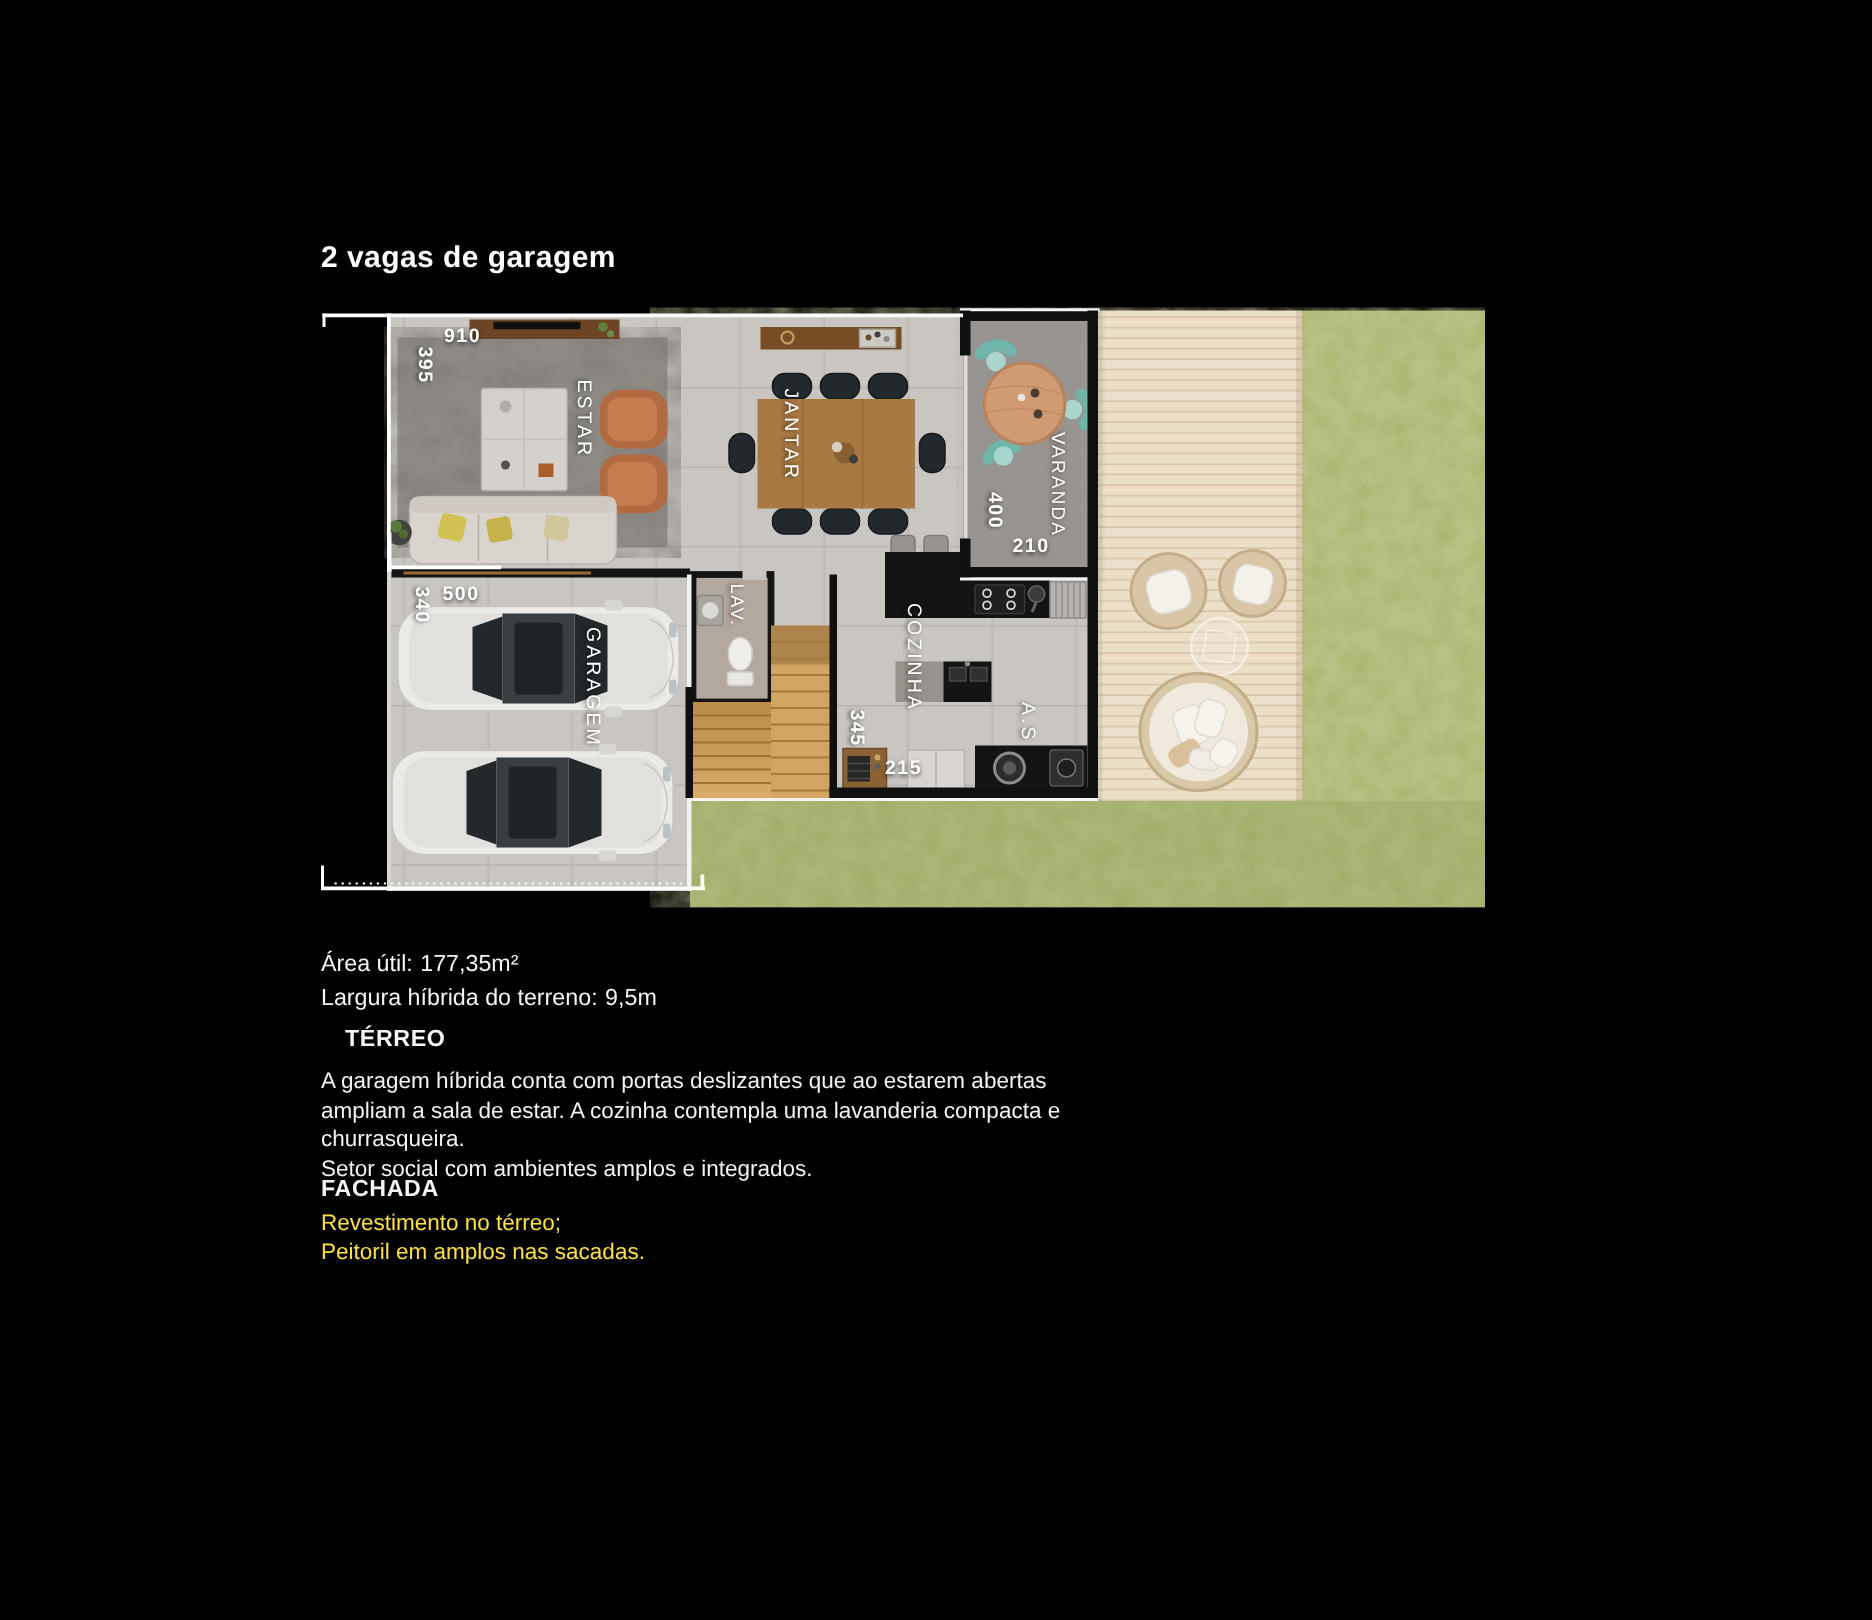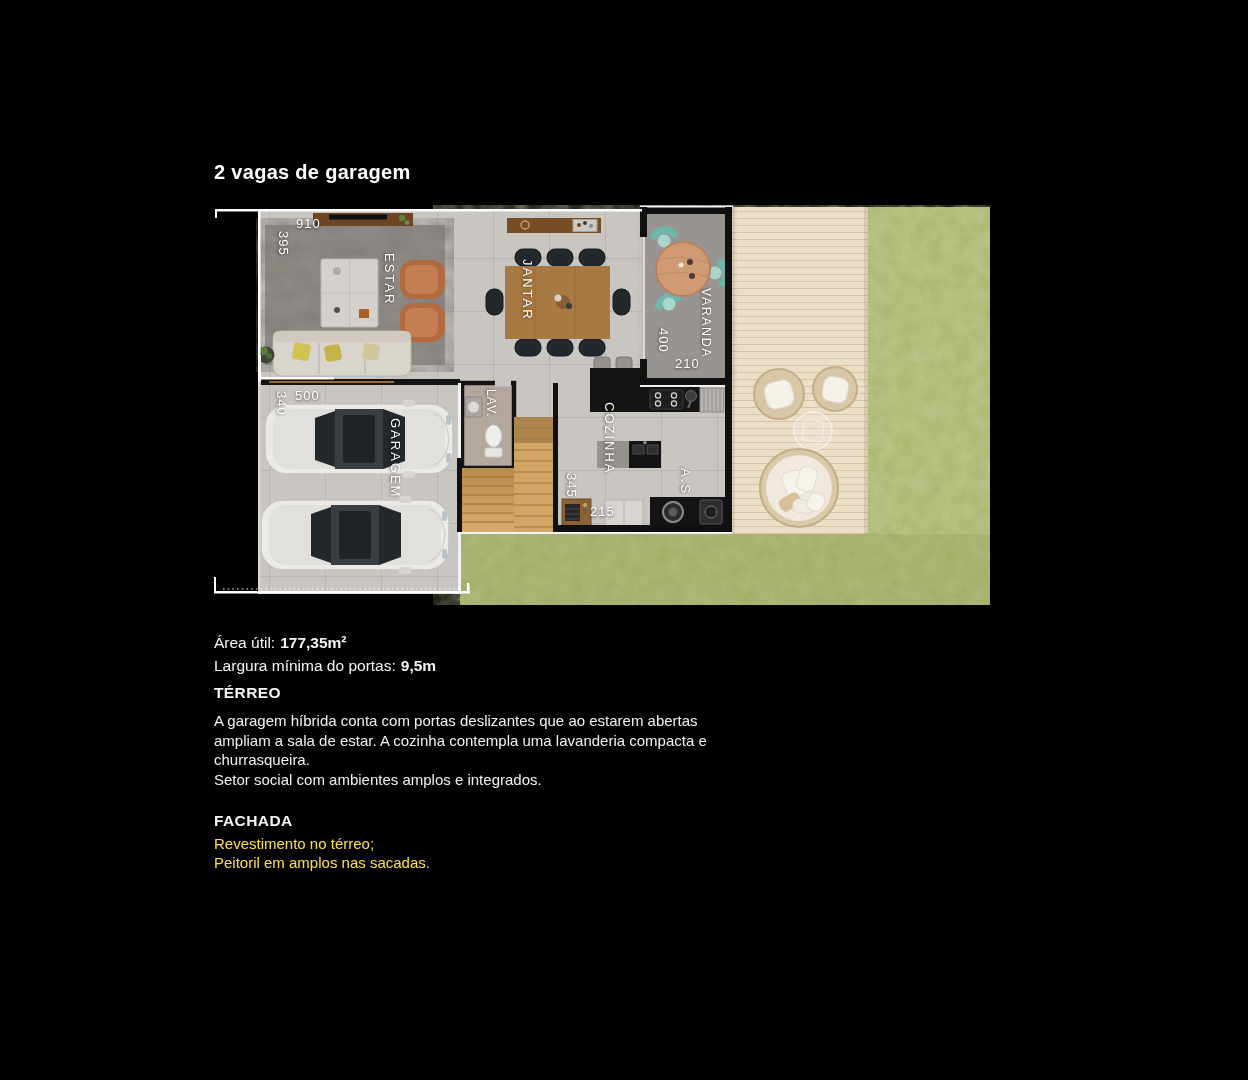--- a/index.html
+++ b/index.html
@@ -5,30 +5,30 @@
   html,body{margin:0;padding:0;background:#000;}
   .page{position:relative;width:1200px;height:1080px;background:#000;overflow:hidden;
         font-family:"Liberation Sans","DejaVu Sans",sans-serif;color:#f5f5f5;}
   .title{position:absolute;left:214px;top:161px;margin:0;font-size:20px;font-weight:700;
          letter-spacing:.3px;color:#fff;}
   .plan{position:absolute;left:213px;top:205px;width:777px;height:400px;}
   .plan svg{display:block;}
   .pl{position:absolute;color:#fff;font-size:13px;font-weight:500;letter-spacing:2px;
       line-height:1;text-shadow:0 1px 3px rgba(0,0,0,.65);white-space:nowrap;}
   .v{writing-mode:vertical-lr;}
-  .dim{font-size:13px;font-weight:400;letter-spacing:1px;}
+  .dim{font-size:13px;font-weight:700;letter-spacing:1px;}
   .sm{font-size:12px;letter-spacing:1.2px;}
   .varlbl{font-size:12.5px;letter-spacing:1.5px;}
   .details{position:absolute;left:214px;top:631px;font-size:15.5px;line-height:23px;}
   .row{display:flex;gap:5px;}
-  .row b{font-weight:700;}
+  .row b{font-weight:400;}
   .terreo{position:absolute;left:214px;top:684px;width:532px;}
-  .heading{font-size:15.5px;font-weight:700;letter-spacing:.4px;margin:0 0 9px 0;}
+  .heading{font-size:15.5px;font-weight:700;letter-spacing:.4px;margin:0 0 9px 16px;}
   .para{margin:0;font-size:15px;line-height:19.5px;color:#f2f2f2;}
-  .fachada{position:absolute;left:214px;top:812px;width:420px;}
+  .fachada{position:absolute;left:214px;top:784px;width:420px;}
   .fachada .heading{margin:0 0 4px 0;}
   .fline{font-size:15px;line-height:19px;color:#fde047;}
 </style>
 </head>
 <body>
 
 <div class="page">
 
   <h1 class="title">2 vagas de garagem</h1>
 
@@ -268,21 +268,21 @@
     <div class="pl dim v" style="left:352px;top:268px;">345</div>
     <div class="pl dim" style="left:377px;top:300px;">215</div>
   </div>
 
   <div class="details">
     <div class="row">
       <span>Área útil:</span>
       <b>177,35m²</b>
     </div>
     <div class="row">
-      <span>Largura mínima do portas:</span>
+      <span>Largura híbrida do terreno:</span>
       <b>9,5m</b>
     </div>
   </div>
 
   <div class="terreo">
     <p class="heading">TÉRREO</p>
     <p class="para">A garagem híbrida conta com portas deslizantes que ao estarem abertas ampliam a sala de estar. A cozinha contempla uma lavanderia compacta e churrasqueira.</p>
     <p class="para">Setor social com ambientes amplos e integrados.</p>
   </div>
 

